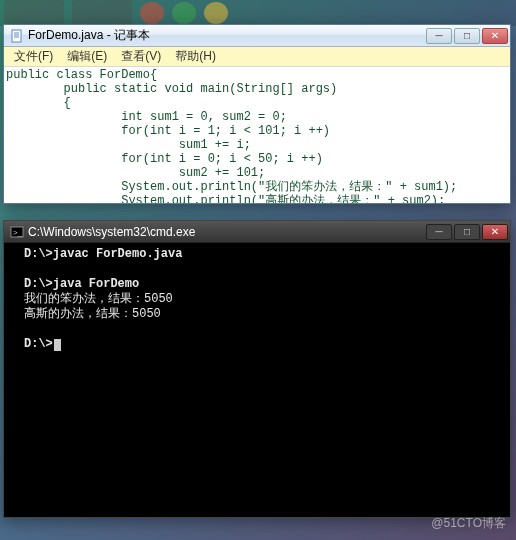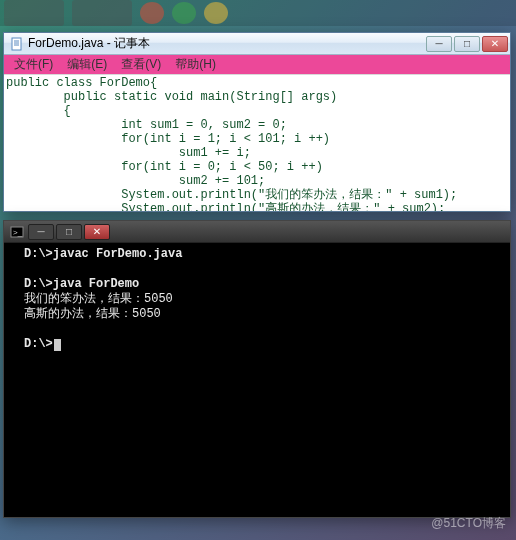--- a/index.html
+++ b/index.html
@@ -29,21 +29,21 @@
 .taskbar-item.a { background: rgba(200,80,60,0.6); width: 24px; border-radius: 50%; height:22px; margin-top:2px;}
 .taskbar-item.b { background: rgba(60,160,80,0.6); width: 24px; border-radius: 50%; height:22px; margin-top:2px;}
 .taskbar-item.c { background: rgba(220,180,60,0.6); width: 24px; border-radius: 50%; height:22px; margin-top:2px;}
 
 .window {
   position: absolute;
   border: 1px solid #5a7a9a;
   box-shadow: 0 4px 16px rgba(0,0,0,0.4);
 }
 .notepad-window {
-  top: 32px;
+  top: 24px;
   left: 3px;
   width: 508px;
   height: 180px;
   background: #fff;
 }
 .titlebar {
   height: 22px;
   background: linear-gradient(to bottom, #f8fbfe 0%, #e4eef8 45%, #d0e0f0 46%, #dae8f6 100%);
   border-bottom: 1px solid #a0b4c8;
   display: flex;
@@ -88,21 +88,21 @@
   border-radius: 2px;
   font-size: 10px;
   display: flex;
   align-items: center;
   justify-content: center;
   color: #ccc;
 }
 .win-btn-dark.close { background: linear-gradient(to bottom, #d06060, #a03030); color:#fff;}
 .menubar {
   height: 20px;
-  background: #ec4899;
+  background: #fef9c3;
   border-bottom: 1px solid #d8d8d8;
   display: flex;
   align-items: center;
   padding: 0 4px;
   font-size: 12px;
   gap: 2px;
 }
 .menu-item {
   padding: 2px 6px;
   color: #333;
@@ -205,20 +205,21 @@
 </div>
 
 <div class="window cmd-window">
   <div class="titlebar titlebar-dark">
     <span class="titlebar-icon">
       <svg width="14" height="14" viewBox="0 0 14 14">
           <rect x="1" y="2" width="12" height="10" fill="#000" stroke="#888"></rect>
           <text x="3" y="10" font-size="8" fill="#ccc">&gt;_</text>
         </svg>
     </span>
+    <span class="title-text">C:\Windows\system32\cmd.exe</span>
     <div class="win-controls">
       <div class="win-btn-dark">─</div>
       <div class="win-btn-dark">□</div>
       <div class="win-btn-dark close">✕</div>
     </div>
   </div>
   <div class="cmd-body"><b><span>D:\&gt;javac ForDemo.java</span></b>
 <span></span>
 <b><span>D:\&gt;java ForDemo</span></b>
 <span>我们的笨办法，结果：5050</span>

